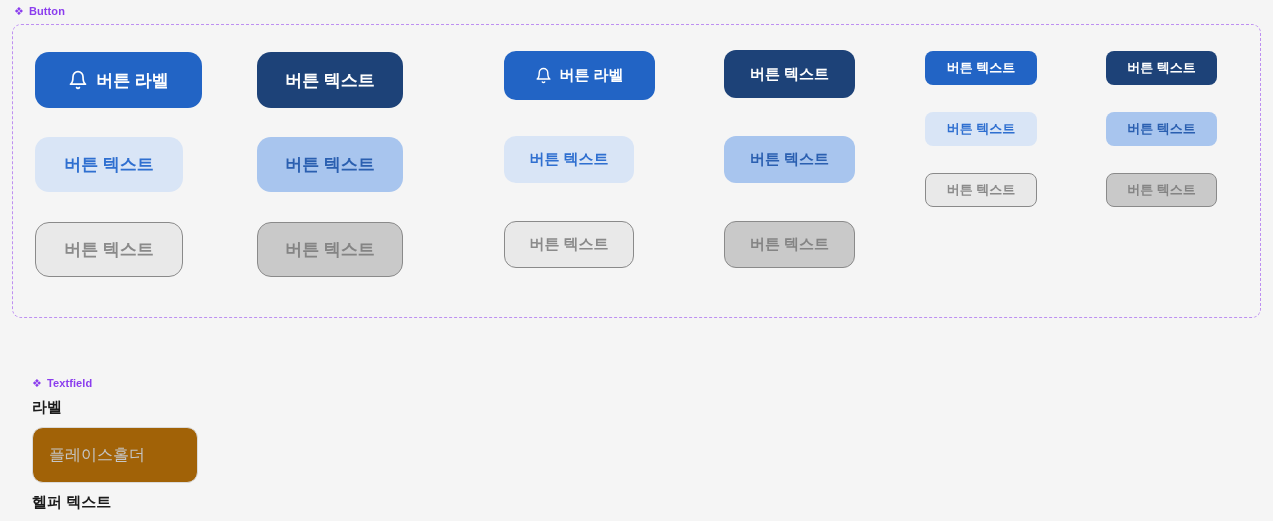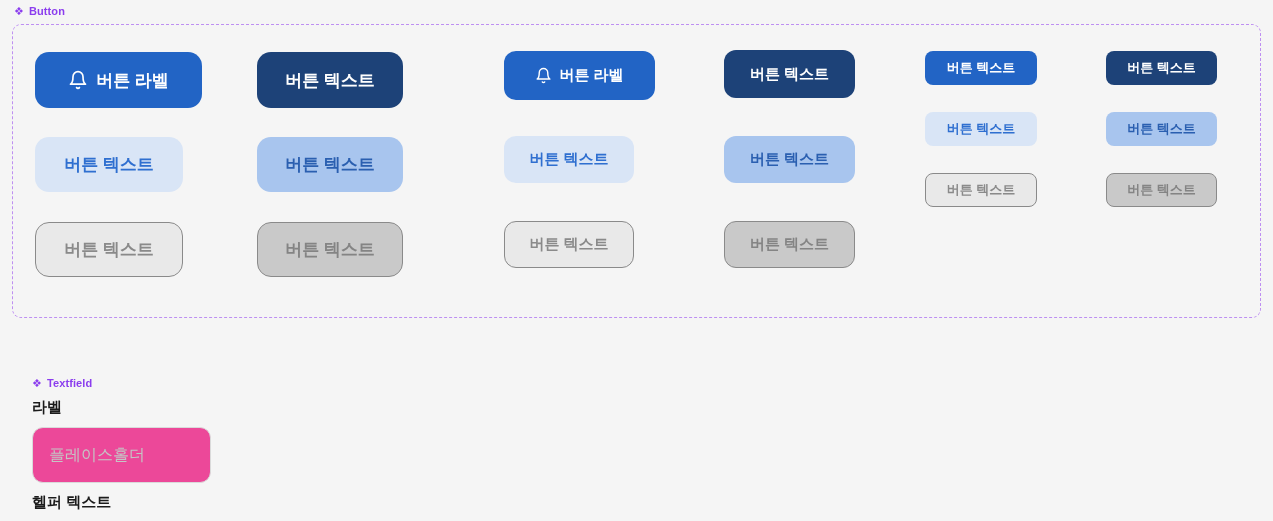--- a/index.html
+++ b/index.html
@@ -52,22 +52,22 @@
   .btn.md .bell svg { width: 17px; height: 17px; }
 
   .tf-label {
     position: absolute; left: 32px; top: 398px;
     font-size: 15px; font-weight: 700;
     color: var(--c-text_primary, #1B1B1B);
     text-align: center;
   }
   .tf-input {
     position: absolute; left: 32px; top: 427px;
-    width: 179px; height: 56px;
-    background: #ec4899;
+    width: 166px; height: 56px;
+    background: #a16207;
     border: 1.5px solid var(--c-input_border, #DADADA);
     border-radius: 11px;
     padding: 0 16px;
     font-family: inherit; font-size: 16px;
     color: var(--c-text_primary, #1B1B1B);
     outline: none;
   }
   .tf-input::placeholder { color: var(--c-placeholder, #C5C5C5); }
   .tf-helper {
     position: absolute; left: 32px; top: 493px;

